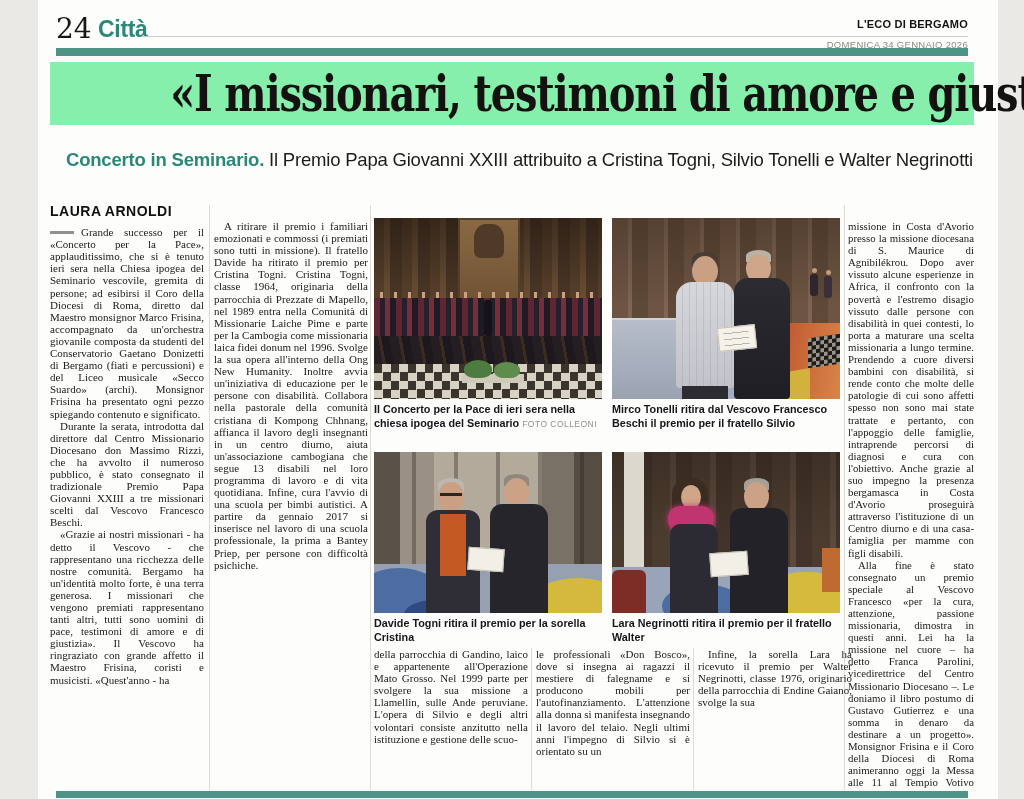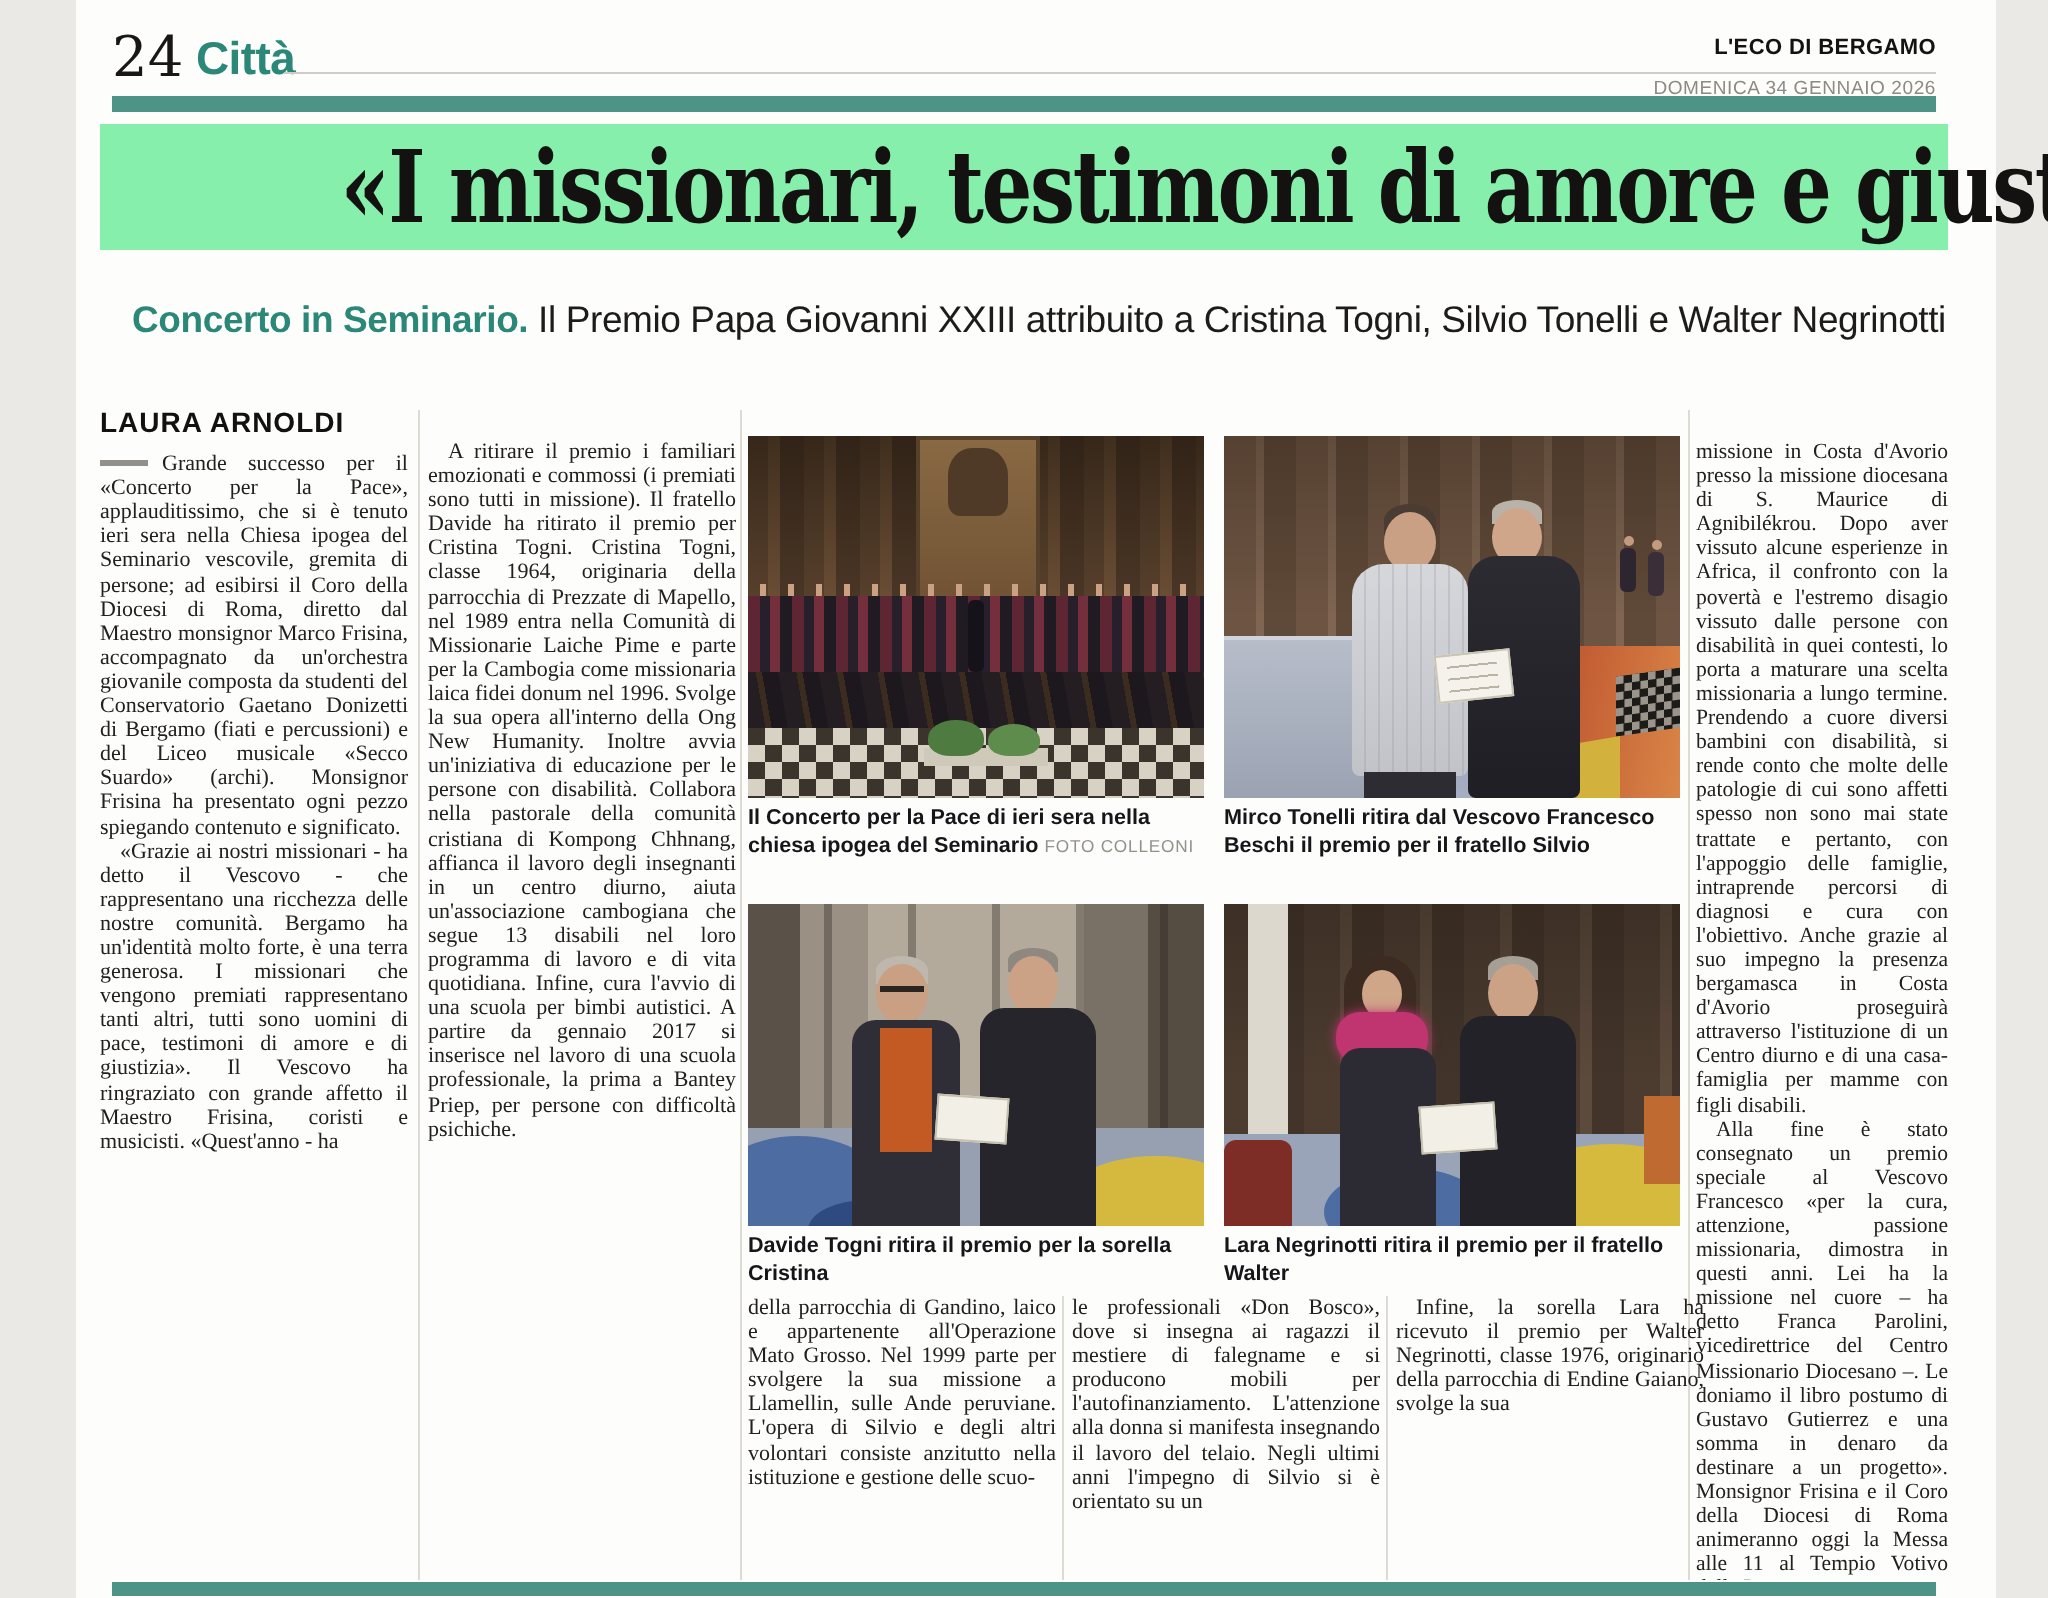--- a/index.html
+++ b/index.html
@@ -87,20 +87,21 @@
 
 <div class="vr" style="left:209px;top:205px;height:585px;"></div>
 <div class="vr" style="left:370px;top:205px;height:585px;"></div>
 <div class="vr" style="left:531px;top:648px;height:142px;"></div>
 <div class="vr" style="left:693px;top:648px;height:142px;"></div>
 <div class="vr" style="left:844px;top:205px;height:585px;"></div>
 
 <div class="bodycol c1">
   <p class="byline">LAURA ARNOLDI</p>
   <p><span class="dash"></span><span>Grande successo per il «Concerto per la Pace», applauditissimo, che si è tenuto ieri sera nella Chiesa ipogea del Seminario vescovile, gremita di persone; ad esibirsi il Coro della Diocesi di Roma, diretto dal Maestro monsignor Marco Frisina, accompagnato da un'orchestra giovanile composta da studenti del Conservatorio Gaetano Donizetti di Bergamo (fiati e percussioni) e del Liceo musicale «Secco Suardo» (archi). Monsignor Frisina ha presentato ogni pezzo spiegando contenuto e significato.</span></p>
+  <p class="ind">Durante la serata, introdotta dal direttore dal Centro Missionario Diocesano don Massimo Rizzi, che ha avvolto il numeroso pubblico, è stato consegnato il tradizionale Premio Papa Giovanni XXIII a tre missionari scelti dal Vescovo Francesco Beschi.</p>
   <p class="ind">«Grazie ai nostri missionari - ha detto il Vescovo - che rappresentano una ricchezza delle nostre comunità. Bergamo ha un'identità molto forte, è una terra generosa. I missionari che vengono premiati rappresentano tanti altri, tutti sono uomini di pace, testimoni di amore e di giustizia». Il Vescovo ha ringraziato con grande affetto il Maestro Frisina, coristi e musicisti. «Quest'anno - ha</p>
 </div>
 
 <div class="bodycol c2">
   <p class="ind">A ritirare il premio i familiari emozionati e commossi (i premiati sono tutti in missione). Il fratello Davide ha ritirato il premio per Cristina Togni. Cristina Togni, classe 1964, originaria della parrocchia di Prezzate di Mapello, nel 1989 entra nella Comunità di Missionarie Laiche Pime e parte per la Cambogia come missionaria laica fidei donum nel 1996. Svolge la sua opera all'interno della Ong New Humanity. Inoltre avvia un'iniziativa di educazione per le persone con disabilità. Collabora nella pastorale della comunità cristiana di Kompong Chhnang, affianca il lavoro degli insegnanti in un centro diurno, aiuta un'associazione cambogiana che segue 13 disabili nel loro programma di lavoro e di vita quotidiana. Infine, cura l'avvio di una scuola per bimbi autistici. A partire da gennaio 2017 si inserisce nel lavoro di una scuola professionale, la prima a Bantey Priep, per persone con difficoltà psichiche.</p>
 </div>
 
 <div class="bodycol c3">
   <p>della parrocchia di Gandino, laico e appartenente all'Operazione Mato Grosso. Nel 1999 parte per svolgere la sua missione a Llamellin, sulle Ande peruviane. L'opera di Silvio e degli altri volontari consiste anzitutto nella istituzione e gestione delle scuo-</p>
 </div>

